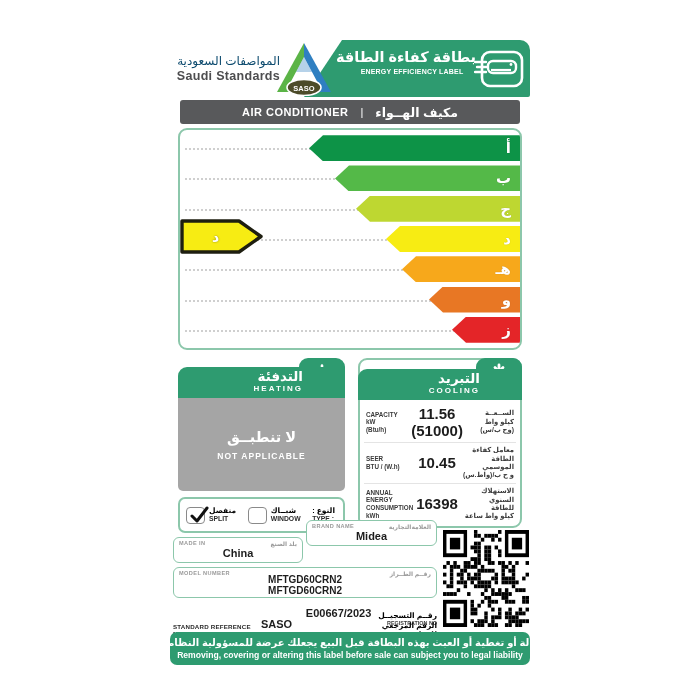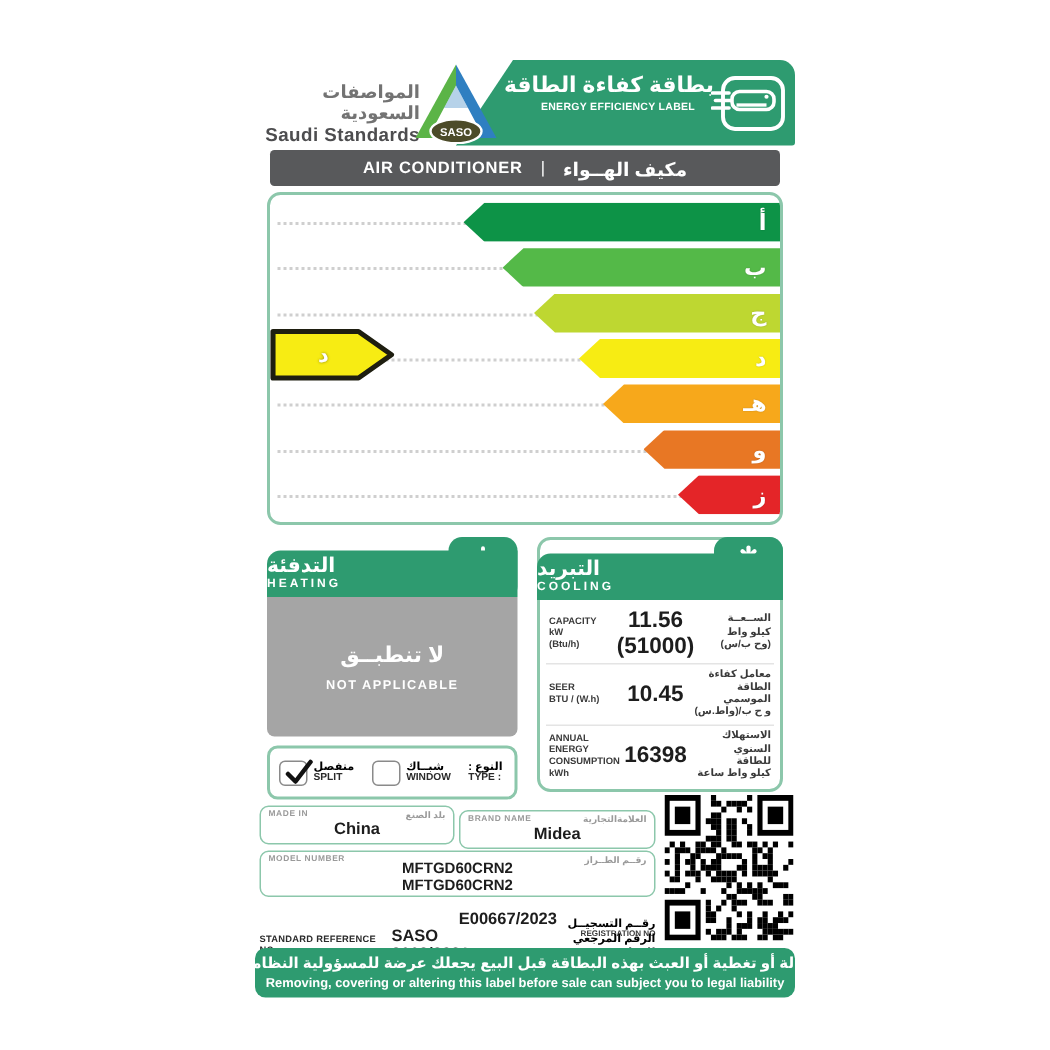--- a/index.html
+++ b/index.html
@@ -3,21 +3,21 @@
 <meta charset="utf-8">
 <style>
   * { margin:0; padding:0; box-sizing:border-box; }
   html,body { width:700px; height:700px; background:#ffffff;
     font-family:"Liberation Sans","DejaVu Sans",sans-serif; }
   .canvas { position:relative; width:700px; height:700px; background:#fff; overflow:hidden; }
   .label { position:absolute; left:170px; top:40px; width:360px; height:625px; }
 
   
   .org-block { position:absolute; left:0; top:15px; width:110px; text-align:right; line-height:1.15; }
-  .org-ar { color:#737373; font-weight:bold; font-size:12px; direction:rtl; }
+  .org-ar { color:#0c4a6e; font-weight:normal; font-size:12px; direction:rtl; }
   .org-en { color:#4D4D4F; font-weight:bold; font-size:12.5px; letter-spacing:.3px; }
   .saso-logo { position:absolute; left:106px; top:2px; width:56px; height:54px; z-index:3; }
   .banner { position:absolute; left:134px; top:0; right:0; height:57px; background:#2E9B70;
     border-top-right-radius:10px; border-bottom-right-radius:2px; z-index:1; }
   .banner::before { content:""; position:absolute; left:0; top:0; width:38px; height:57px;
     background:#fff; clip-path:polygon(0 0, 100% 0, 0 100%); }
   .banner-title { position:absolute; left:44px; top:9px; width:128px; text-align:center; color:#fff; }
   .banner-title .t-ar { font-size:14.5px; font-weight:bold; direction:rtl; white-space:nowrap; }
   .banner-title .t-en { font-size:7px; font-weight:bold; letter-spacing:.2px; margin-top:3px; white-space:nowrap; }
   .ac-icon { position:absolute; right:6px; top:6px; }
@@ -41,21 +41,21 @@
     color:#fff; font-weight:bold; font-size:15px; direction:rtl; text-shadow:0 0 1px rgba(0,0,0,.25); }
   .indicator { position:absolute; left:10px; top:178px; width:84px; height:37px; z-index:4; }
   .indicator .ind-letter { position:absolute; left:32px; top:50%; transform:translateY(-50%);
     color:#fff; font-weight:bold; font-size:14px; text-shadow:0 0 2px rgba(0,0,0,.45); }
 
   
   .panel-tab { position:absolute; right:0; top:0; width:46px; height:42px; background:#2E9B70;
     border-radius:9px; display:flex; align-items:center; justify-content:center; }
   .panel-head { position:absolute; left:0; right:0; top:9px; height:31px; background:#2E9B70;
     border-top-left-radius:9px; color:#fff; }
-  .panel-head .h-in { position:absolute; left:0; right:42px; top:3px; text-align:left; }
+  .panel-head .h-in { position:absolute; left:0; right:42px; top:3px; text-align:right; }
   .panel-head .h-ar { font-size:13.5px; font-weight:bold; direction:rtl; line-height:1.05; }
   .panel-head .h-en { font-size:8px; font-weight:bold; letter-spacing:2px; }
 
   .heating-panel { position:absolute; left:8px; top:318px; width:167px; height:133px; }
   .heating-body { position:absolute; left:0; right:0; top:40px; bottom:0; background:#A5A5A5;
     border-bottom-left-radius:5px; border-bottom-right-radius:5px; display:flex; flex-direction:column;
     align-items:center; justify-content:center; gap:6px; color:#fff; }
   .na-ar { font-size:14.5px; font-weight:bold; direction:rtl; }
   .na-en { font-size:8.5px; font-weight:bold; letter-spacing:1px; }
 
@@ -85,21 +85,21 @@
 
   
   .info-box { position:absolute; border:1.5px solid #8CC7AB; border-radius:6px; background:#fff; }
   .ib-lbl-en { position:absolute; left:5px; top:2px; font-size:5.6px; font-weight:bold;
     color:#9a9a9a; letter-spacing:.4px; }
   .ib-lbl-ar { position:absolute; right:5px; top:2px; font-size:6px; font-weight:bold;
     color:#9a9a9a; direction:rtl; }
   .ib-val { position:absolute; left:0; right:0; top:9px; text-align:center; font-weight:bold;
     font-size:11px; color:#1d1d1d; line-height:1.1; }
   .box-made { left:3px; top:497px; width:130px; height:26px; }
-  .box-brand { left:136px; top:500px; width:131px; height:26px; }
+  .box-brand { left:136px; top:480px; width:131px; height:26px; }
   .box-model { left:3px; top:527px; width:264px; height:31px; }
   .box-model .ib-val { font-size:10px; top:6px; }
 
   .reg-row { position:absolute; left:3px; top:560px; width:264px; display:flex;
     justify-content:flex-end; align-items:center; gap:7px; }
   .reg-val { font-weight:bold; font-size:11px; color:#1d1d1d; }
   .reg-lbl { text-align:right; line-height:1.2;margin-top:11px; }
   .reg-lbl .ar { font-size:7.5px; font-weight:bold; direction:rtl; }
   .reg-lbl .en { font-size:5.4px; font-weight:bold; color:#3a3a3a; }
 

